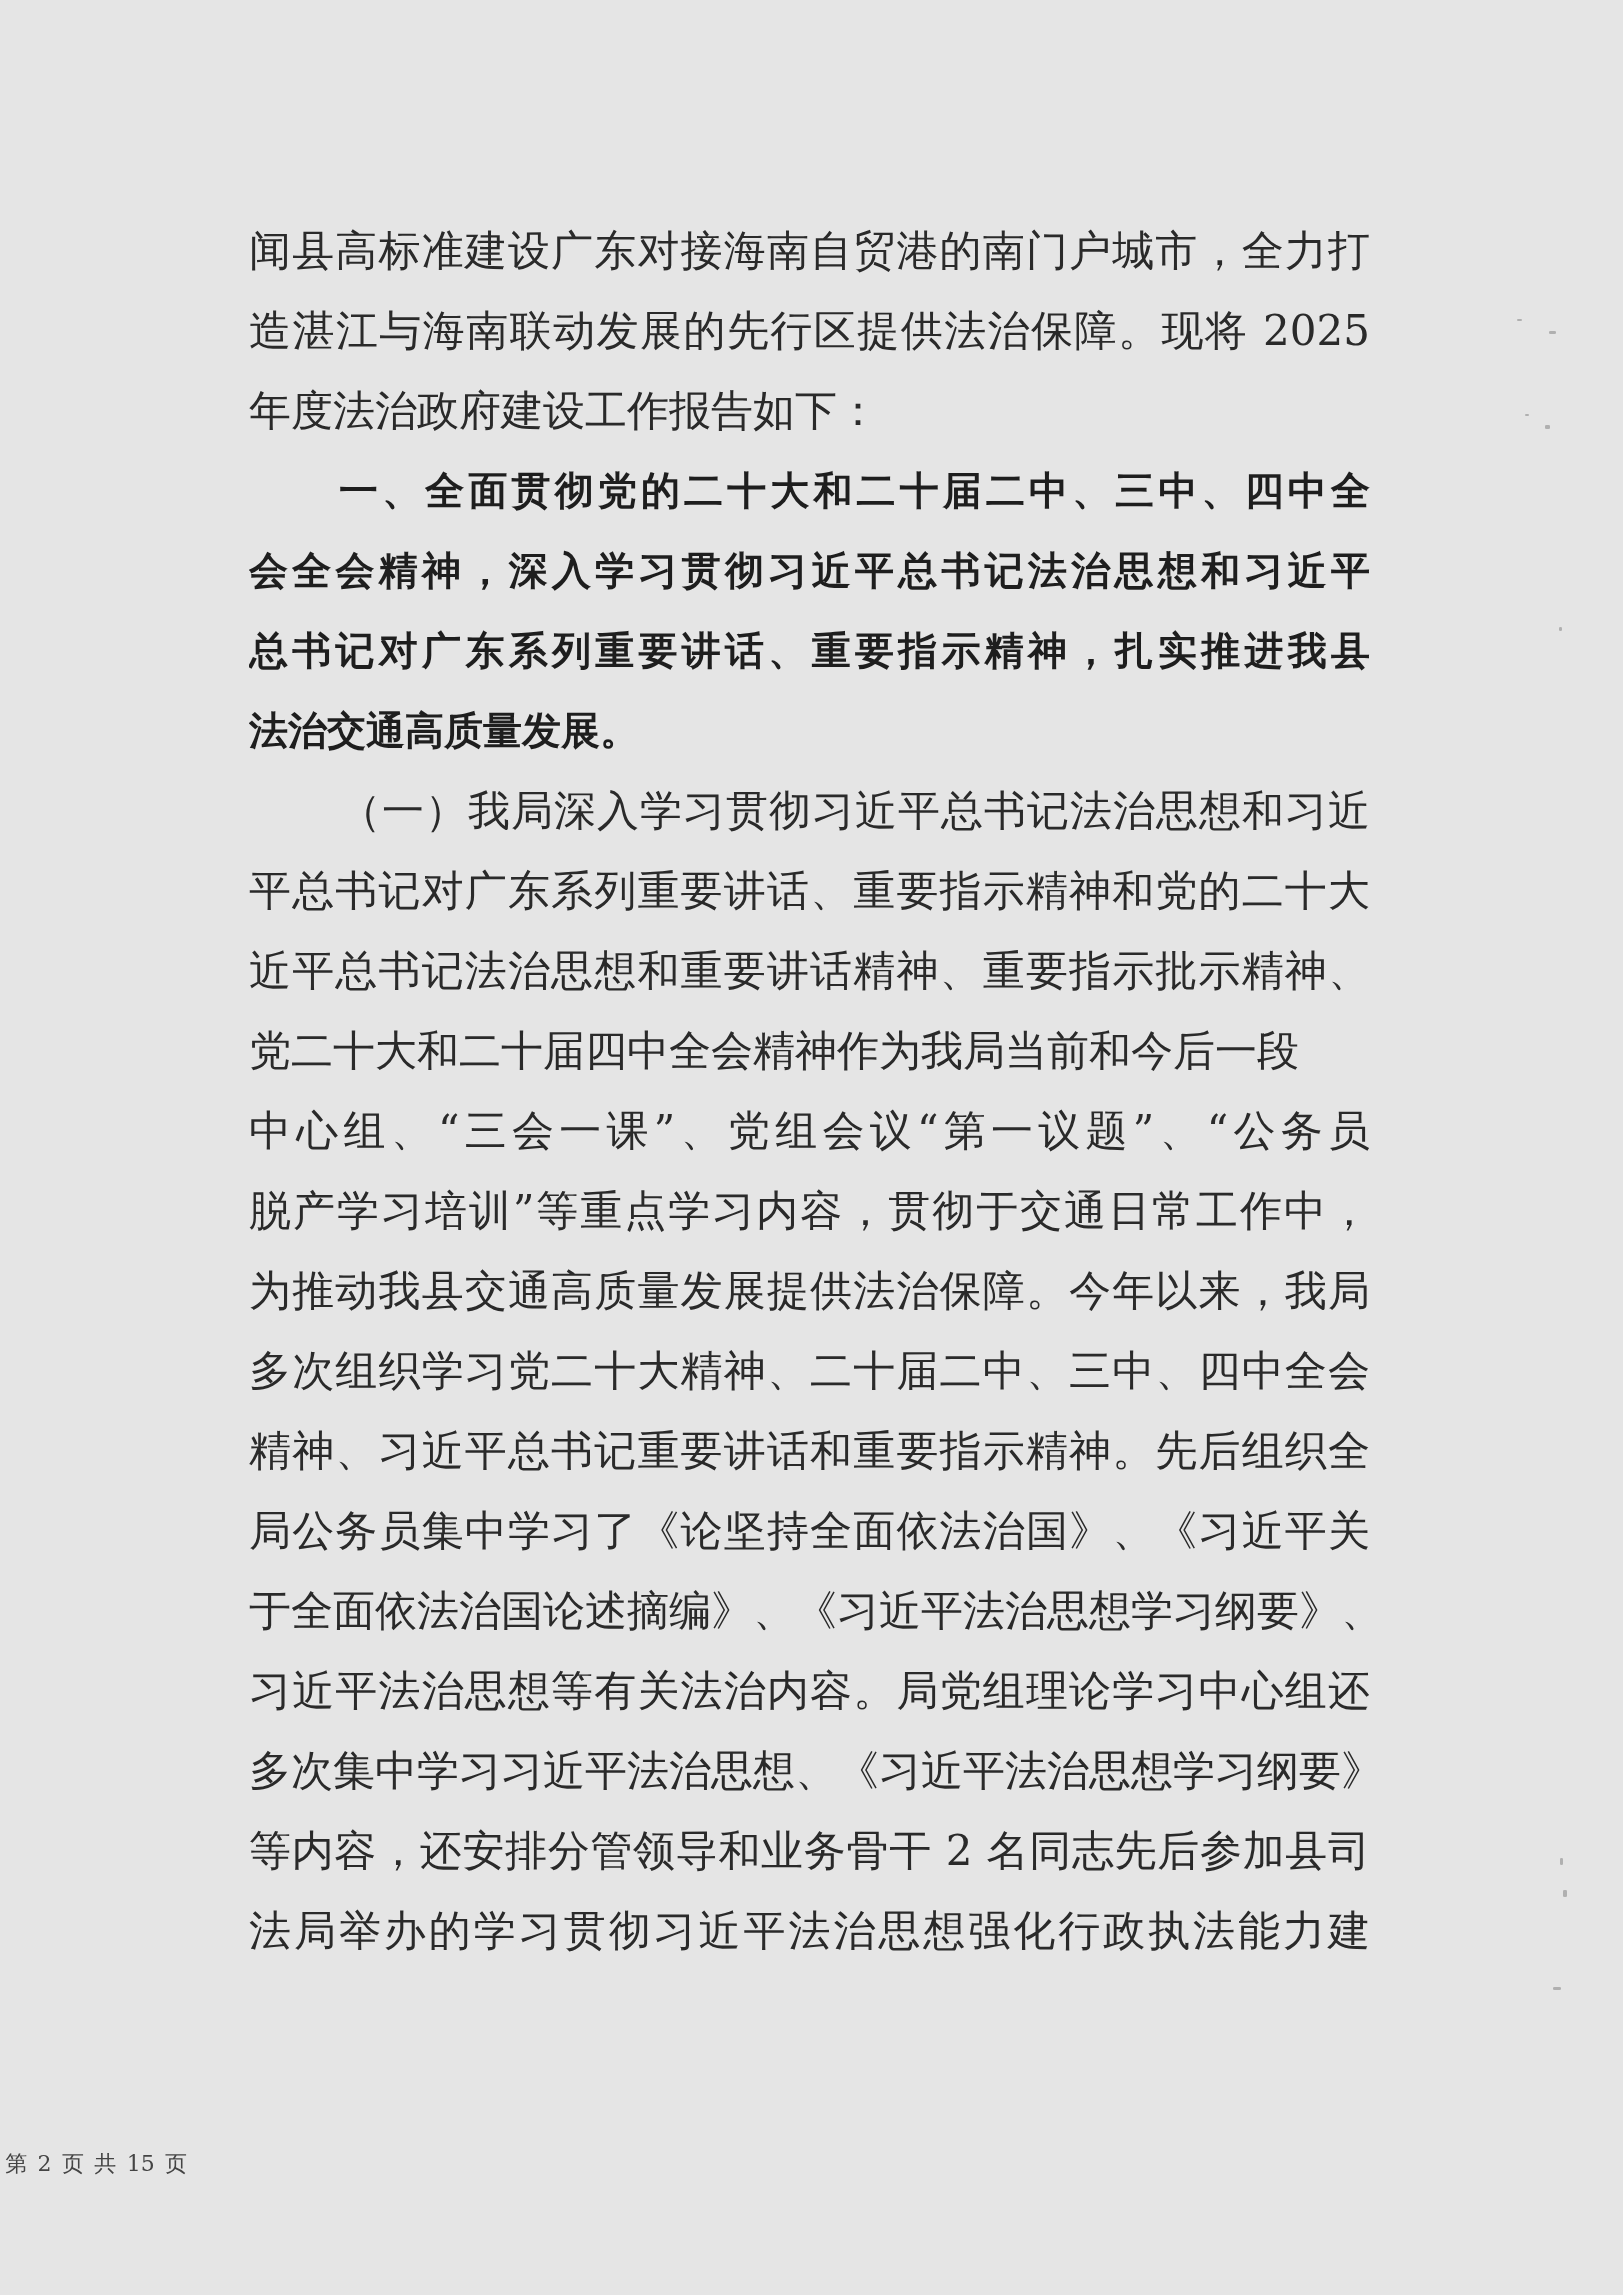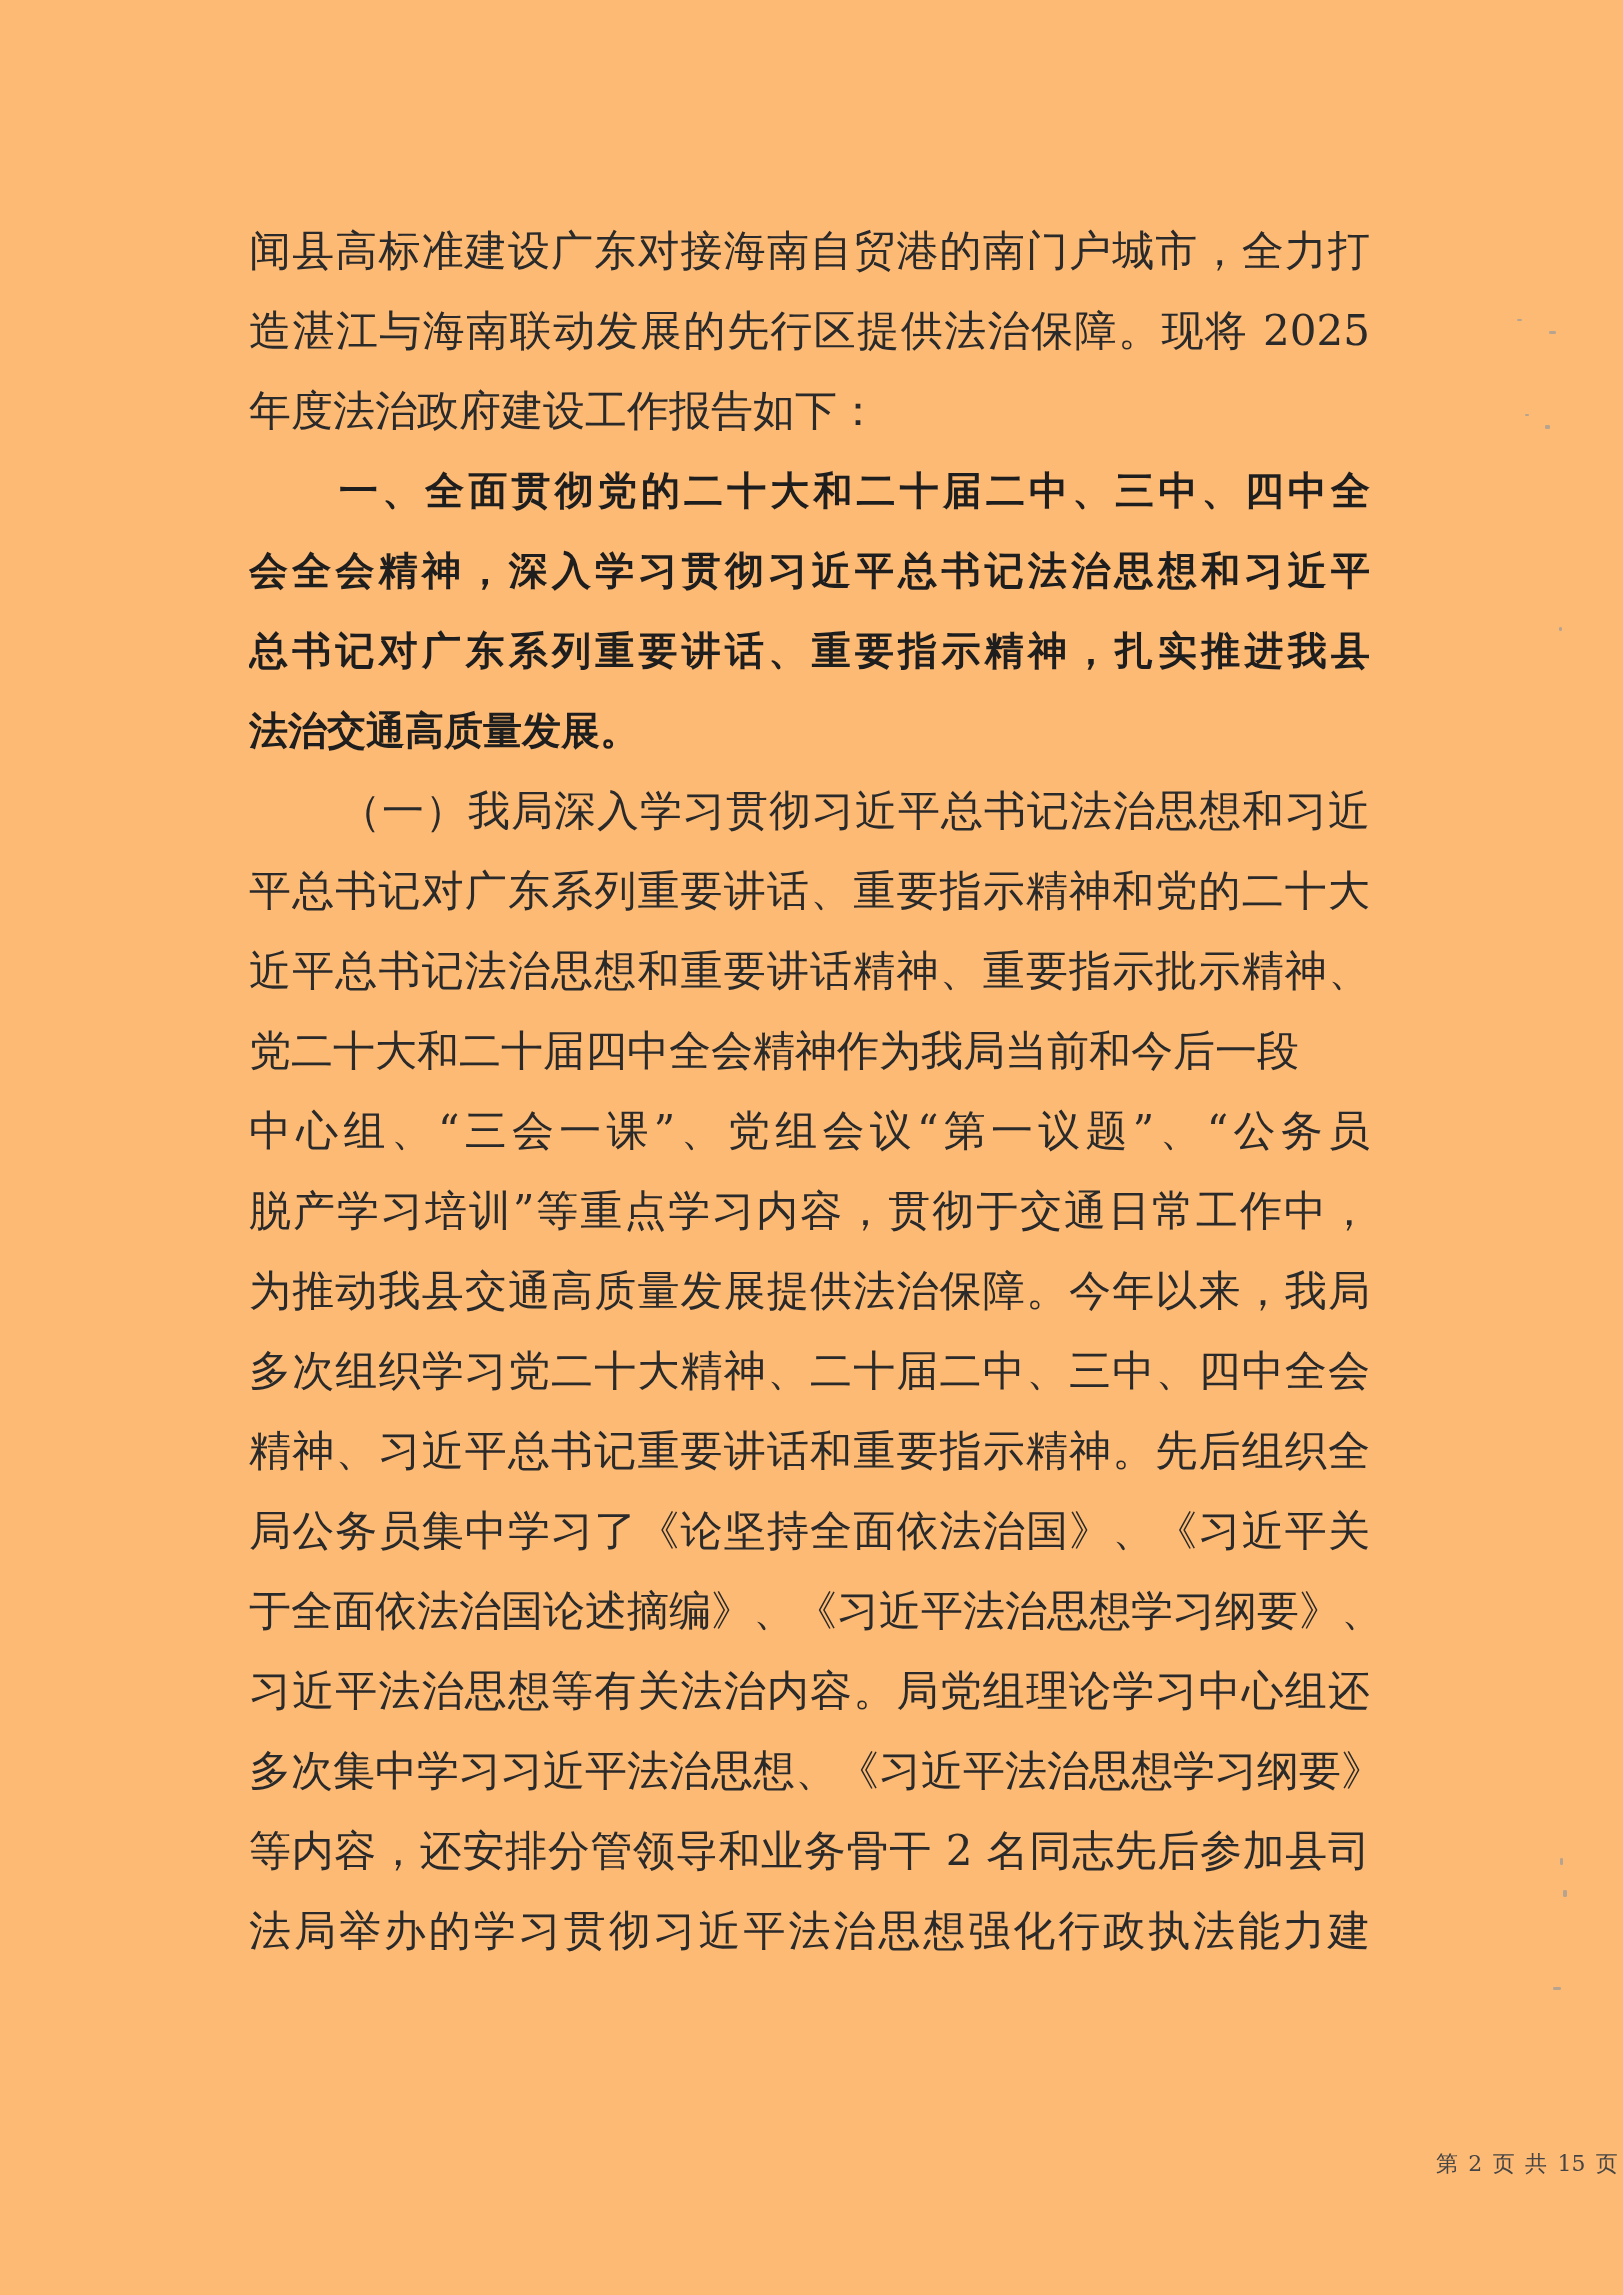--- a/index.html
+++ b/index.html
@@ -11,21 +11,21 @@
       width: 1623px;
       height: 2295px;
       position: relative;
       overflow: hidden;
     }
     .page {
       position: absolute;
       left: 0; top: 0;
       width: 1623px;
       height: 2295px;
-      background: #fdba74;
+      background: #e5e5e5;
     }
     .text-block {
       position: absolute;
       left: 249px;
       top: 211px;
       width: 1121px;
     }
     .line {
       display: block;
       height: 80px;
@@ -49,21 +49,21 @@
       font-family: "DejaVu Sans", "Liberation Sans", sans-serif;
       font-weight: bold;
       color: #1e1e1e;
       font-size: 39px;
     }
     .footer {
       position: absolute;
       left: 0;
       width: 1623px;
       top: 2149px;
-      text-align: right;
+      text-align: left;
       font-family: "DejaVu Serif", "Liberation Serif", serif;
       font-size: 22px;
       color: #444444;
       word-spacing: 9.2px;
     }
     .footer span { margin: 0 5.2px; }
     .speck {
       position: absolute;
       background: #9a9a9a;
       border-radius: 1.3px;

